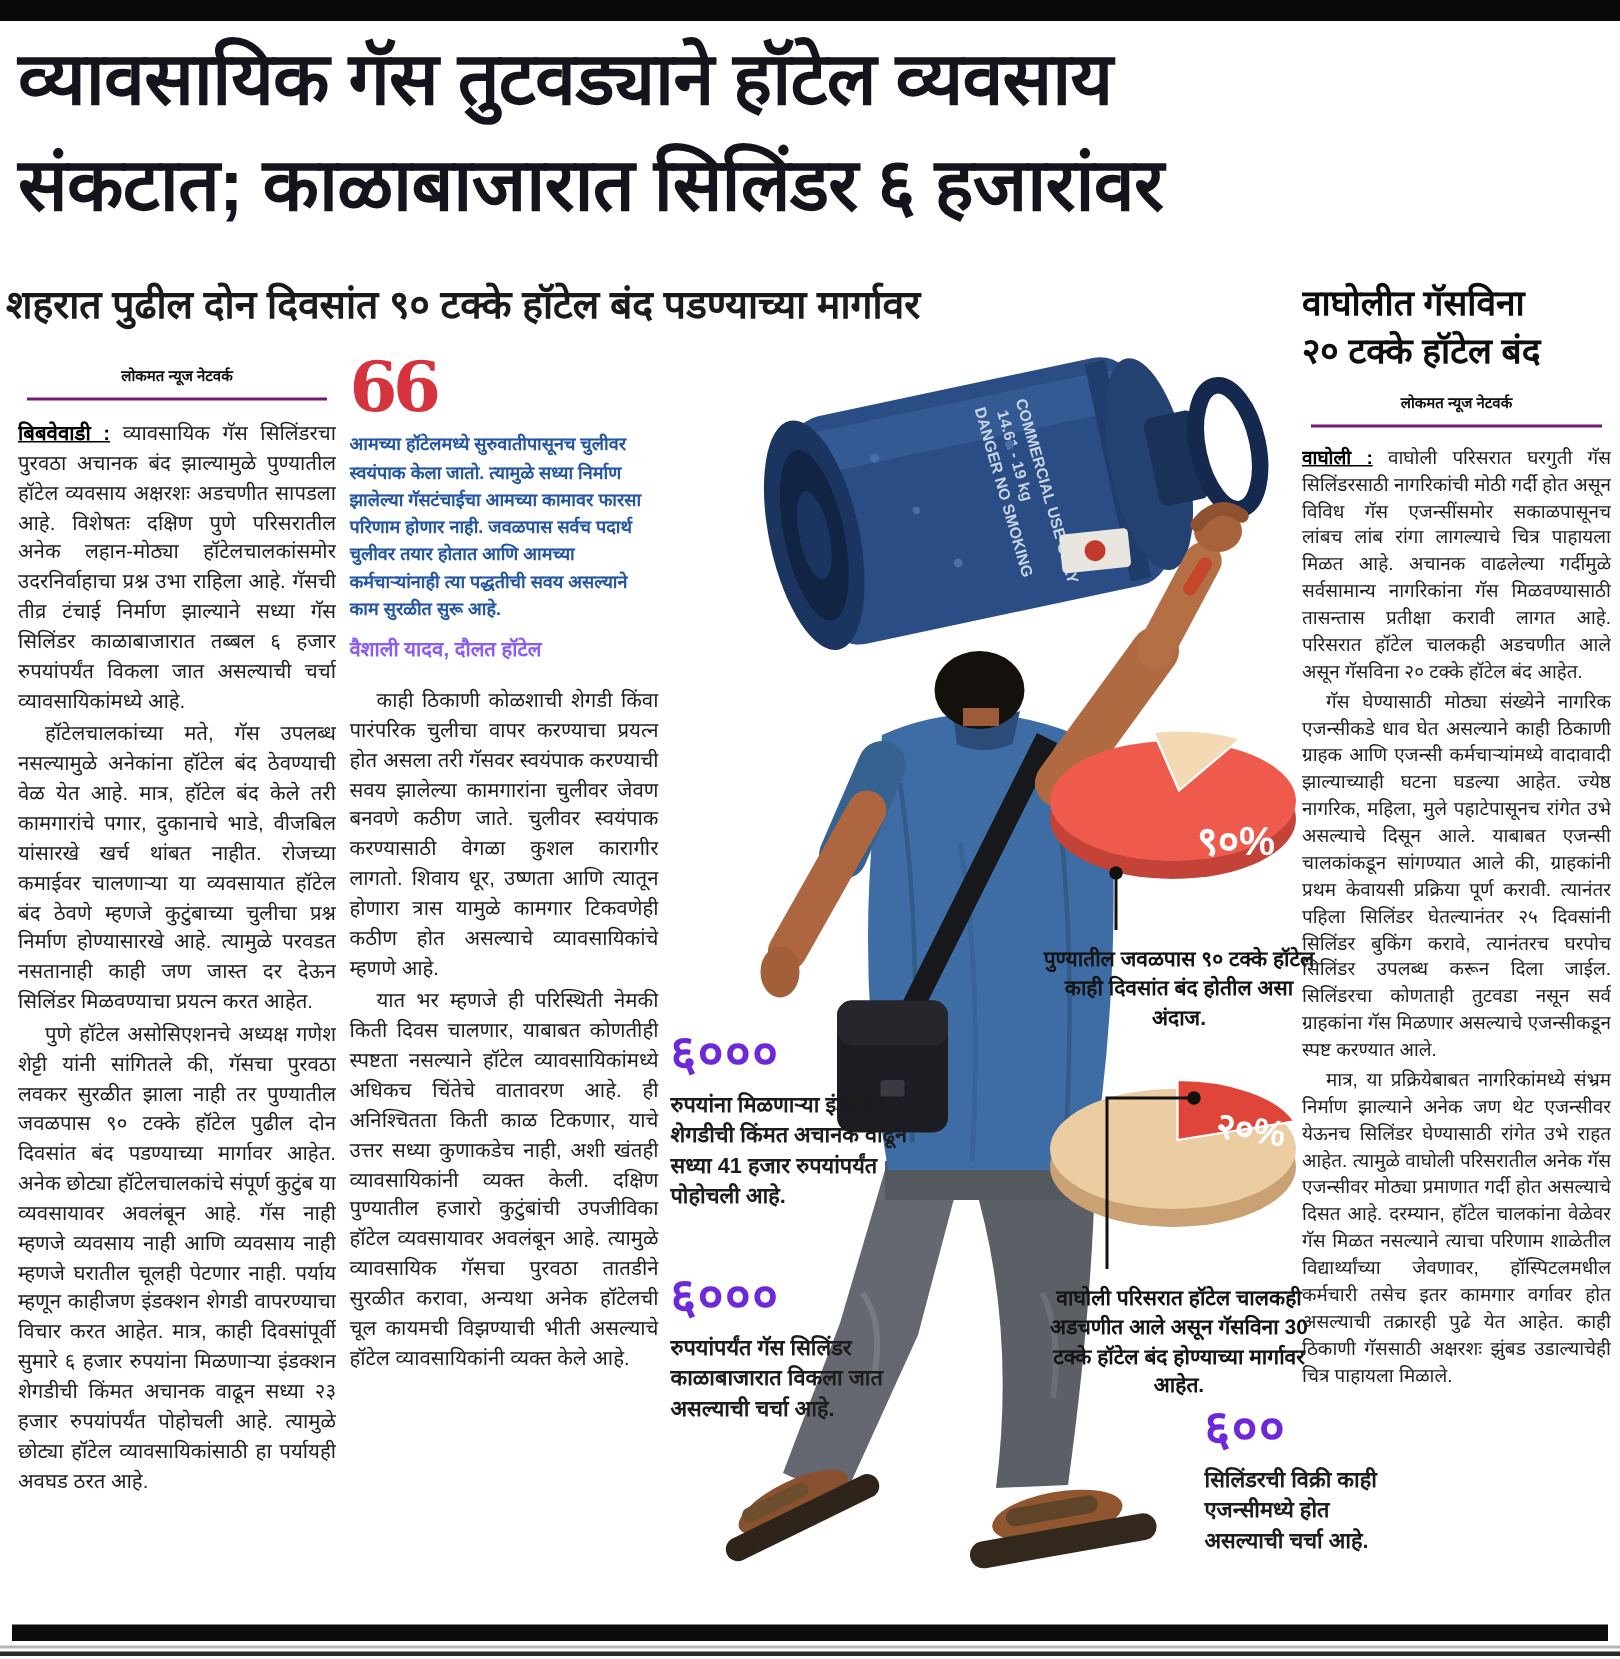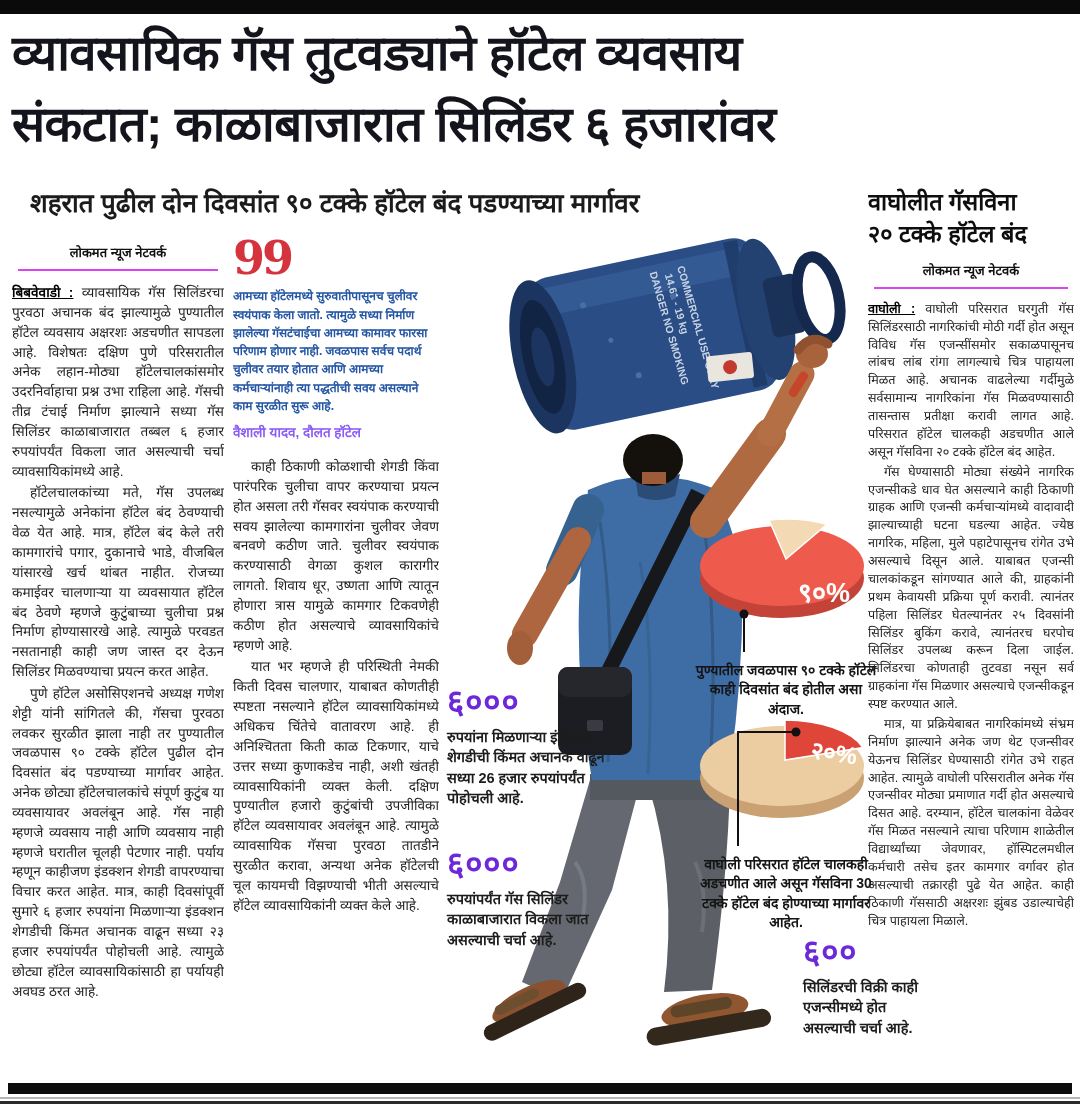--- a/index.html
+++ b/index.html
@@ -6,52 +6,52 @@
   html,body { width:1080px; height:1106px; background:#ffffff; overflow:hidden; }
   body { position:relative; font-family:"Liberation Sans","DejaVu Sans",sans-serif; color:#1c1c1c; }
 
   .top-bar    { position:absolute; left:0; top:0; width:1080px; height:14px; background:#0a0a0a; }
   .bottom-bar { position:absolute; left:8px; top:1083px; width:1064px; height:11px; background:#0b0b0b; }
   .bottom-line-1 { position:absolute; left:0; top:1097px; width:1080px; height:2px; background:#b5b5b5; }
   .bottom-line-2 { position:absolute; left:0; top:1101px; width:1080px; height:3px; background:#2a2a2a; }
 
   .headline { position:absolute; left:12px; top:18px; width:1058px;
               font-size:49px; font-weight:800; line-height:1.45; color:#14141c; letter-spacing:-0.5px; }
-  .subheadline { position:absolute; left:30px; top:184px; width:760px;
+  .subheadline { position:absolute; left:4px; top:184px; width:760px;
                  font-size:26px; font-weight:600; color:#1b1b1b; }
 
   .col { position:absolute; overflow:hidden; text-align:justify; }
   .col p { font-size:13.6px; line-height:1.46; color:#1e1e1e; margin-bottom:2px; }
   .col p.indent { text-indent:18px; }
   .lead-word { font-weight:800; color:#000;text-decoration:underline; }
 
   .col-1 { left:12px;  top:243px; width:212px; height:838px; }
   .col-2 { left:233px; top:238px; width:206px; height:845px; }
 
-  .byline { font-size:13px; font-weight:800; text-align:center; color:#111;
-            padding:0 8px 8px 8px; border-bottom:2px solid #d946ef; margin:0 6px 12px 6px; }
+  .byline { font-size:10px; font-weight:800; text-align:center; color:#111;
+            padding:0 8px 8px 8px; border-bottom:2px solid #701a75; margin:0 6px 12px 6px; }
 
   .quote-mark { color:#d5343f; font-family:"DejaVu Serif",serif; font-weight:900;
                 font-size:46px; line-height:0.9; letter-spacing:-3px; }
   .quote-text { color:#2456a4; font-weight:700; font-size:12px; line-height:1.52;
                 margin-top:8px; text-align:left; }
   .quote-attr { font-size:13.5px; font-weight:800; color:#8b5cf6; margin-top:8px; text-align:left; }
   .col-2 .body-start { margin-top:16px; }
 
   .photo { position:absolute; left:440px; top:222px; width:430px; height:862px; }
 
   .stat { position:absolute; }
   .stat-number { font-size:33px; font-weight:900; color:#6d28d9; letter-spacing:1px; }
   .stat-text   { font-size:14.5px; font-weight:700; line-height:1.4; color:#1d1d1d; margin-top:4px; }
   .stat-1 { left:447px; top:678px; width:172px; }
   .stat-2 { left:447px; top:840px; width:156px; }
   .stat-3 { left:803px; top:928px; width:128px; }
 
   .pie-wrap { position:absolute; width:188px; }
-  .pie-1 { left:692px; top:500px; }
+  .pie-1 { left:692px; top:468px; }
   .pie-2 { left:692px; top:702px; }
   .pie-caption { font-size:14px; font-weight:600; line-height:1.38; color:#141414;
                  margin-top:3px; text-align:center; }
 
   .sidebar { position:absolute; left:868px; top:186px; width:206px; height:894px; overflow:hidden; text-align:justify; }
   .sidebar-head { font-size:23.5px; font-weight:800; line-height:1.38; color:#0e0e0e; text-align:left; }
   .sidebar .byline { margin-top:10px; }
   .sidebar p { font-size:12.6px; line-height:1.42; color:#1e1e1e; margin-bottom:2px; }
   .sidebar p.indent { text-indent:16px; }
 </style>
@@ -68,21 +68,21 @@
 <div class="subheadline">शहरात पुढील दोन दिवसांत ९० टक्के हॉटेल बंद पडण्याच्या मार्गावर</div>
 
 <div class="col col-1">
   <div class="byline">लोकमत न्यूज नेटवर्क</div>
   <p><span class="lead-word">बिबवेवाडी :</span> <span>व्यावसायिक गॅस सिलिंडरचा पुरवठा अचानक बंद झाल्यामुळे पुण्यातील हॉटेल व्यवसाय अक्षरशः अडचणीत सापडला आहे. विशेषतः दक्षिण पुणे परिसरातील अनेक लहान-मोठ्या हॉटेलचालकांसमोर उदरनिर्वाहाचा प्रश्न उभा राहिला आहे. गॅसची तीव्र टंचाई निर्माण झाल्याने सध्या गॅस सिलिंडर काळाबाजारात तब्बल ६ हजार रुपयांपर्यंत विकला जात असल्याची चर्चा व्यावसायिकांमध्ये आहे.</span></p>
   <p class="indent">हॉटेलचालकांच्या मते, गॅस उपलब्ध नसल्यामुळे अनेकांना हॉटेल बंद ठेवण्याची वेळ येत आहे. मात्र, हॉटेल बंद केले तरी कामगारांचे पगार, दुकानाचे भाडे, वीजबिल यांसारखे खर्च थांबत नाहीत. रोजच्या कमाईवर चालणाऱ्या या व्यवसायात हॉटेल बंद ठेवणे म्हणजे कुटुंबाच्या चुलीचा प्रश्न निर्माण होण्यासारखे आहे. त्यामुळे परवडत नसतानाही काही जण जास्त दर देऊन सिलिंडर मिळवण्याचा प्रयत्न करत आहेत.</p>
   <p class="indent">पुणे हॉटेल असोसिएशनचे अध्यक्ष गणेश शेट्टी यांनी सांगितले की, गॅसचा पुरवठा लवकर सुरळीत झाला नाही तर पुण्यातील जवळपास ९० टक्के हॉटेल पुढील दोन दिवसांत बंद पडण्याच्या मार्गावर आहेत. अनेक छोट्या हॉटेलचालकांचे संपूर्ण कुटुंब या व्यवसायावर अवलंबून आहे. गॅस नाही म्हणजे व्यवसाय नाही आणि व्यवसाय नाही म्हणजे घरातील चूलही पेटणार नाही. पर्याय म्हणून काहीजण इंडक्शन शेगडी वापरण्याचा विचार करत आहेत. मात्र, काही दिवसांपूर्वी सुमारे ६ हजार रुपयांना मिळणाऱ्या इंडक्शन शेगडीची किंमत अचानक वाढून सध्या २३ हजार रुपयांपर्यंत पोहोचली आहे. त्यामुळे छोट्या हॉटेल व्यावसायिकांसाठी हा पर्यायही अवघड ठरत आहे.</p>
 </div>
 
 <div class="col col-2">
-  <div class="quote-mark">99</div>
+  <div class="quote-mark">66</div>
   <div class="quote-text">आमच्या हॉटेलमध्ये सुरुवातीपासूनच चुलीवर स्वयंपाक केला जातो. त्यामुळे सध्या निर्माण झालेल्या गॅसटंचाईचा आमच्या कामावर फारसा परिणाम होणार नाही. जवळपास सर्वच पदार्थ चुलीवर तयार होतात आणि आमच्या कर्मचाऱ्यांनाही त्या पद्धतीची सवय असल्याने काम सुरळीत सुरू आहे.</div>
   <div class="quote-attr">वैशाली यादव, दौलत हॉटेल</div>
   <p class="indent body-start">काही ठिकाणी कोळशाची शेगडी किंवा पारंपरिक चुलीचा वापर करण्याचा प्रयत्न होत असला तरी गॅसवर स्वयंपाक करण्याची सवय झालेल्या कामगारांना चुलीवर जेवण बनवणे कठीण जाते. चुलीवर स्वयंपाक करण्यासाठी वेगळा कुशल कारागीर लागतो. शिवाय धूर, उष्णता आणि त्यातून होणारा त्रास यामुळे कामगार टिकवणेही कठीण होत असल्याचे व्यावसायिकांचे म्हणणे आहे.</p>
   <p class="indent">यात भर म्हणजे ही परिस्थिती नेमकी किती दिवस चालणार, याबाबत कोणतीही स्पष्टता नसल्याने हॉटेल व्यावसायिकांमध्ये अधिकच चिंतेचे वातावरण आहे. ही अनिश्चितता किती काळ टिकणार, याचे उत्तर सध्या कुणाकडेच नाही, अशी खंतही व्यावसायिकांनी व्यक्त केली. दक्षिण पुण्यातील हजारो कुटुंबांची उपजीविका हॉटेल व्यवसायावर अवलंबून आहे. त्यामुळे व्यावसायिक गॅसचा पुरवठा तातडीने सुरळीत करावा, अन्यथा अनेक हॉटेलची चूल कायमची विझण्याची भीती असल्याचे हॉटेल व्यावसायिकांनी व्यक्त केले आहे.</p>
 </div>
 
 <div class="photo">
   <svg width="430" height="862" viewBox="0 0 430 862" xmlns="http://www.w3.org/2000/svg">
 
     <path d="M150,558 L200,562 L172,668 L122,778 L82,760 L120,660 Z" fill="#656870"></path>
@@ -149,21 +149,21 @@
     <line x1="266" y1="300" x2="330" y2="212" stroke="#b06a42" stroke-width="32" stroke-linecap="round"></line>
     <line x1="330" y1="212" x2="362" y2="152" stroke="#b46f45" stroke-width="25" stroke-linecap="round"></line>
     <rect x="344" y="158" width="28" height="9" rx="4" fill="#c6462c" transform="rotate(-58 358 162)"></rect>
     <ellipse cx="372" cy="132" rx="16" ry="14" fill="#a8623c"></ellipse>
     <path d="M358,128 Q372,110 388,122" stroke="#8f5130" stroke-width="9" fill="none" stroke-linecap="round"></path>
   </svg>
 </div>
 
 <div class="stat stat-1">
   <div class="stat-number">६०००</div>
-  <div class="stat-text">रुपयांना मिळणाऱ्या इंडक्शन शेगडीची किंमत अचानक वाढून सध्या 26 हजार रुपयांपर्यंत पोहोचली आहे.</div>
+  <div class="stat-text">रुपयांना मिळणाऱ्या इंडक्शन शेगडीची किंमत अचानक वाढून सध्या 41 हजार रुपयांपर्यंत पोहोचली आहे.</div>
 </div>
 <div class="stat stat-2">
   <div class="stat-number">६०००</div>
   <div class="stat-text">रुपयांपर्यंत गॅस सिलिंडर काळाबाजारात विकला जात असल्याची चर्चा आहे.</div>
 </div>
 <div class="stat stat-3">
   <div class="stat-number">६००</div>
   <div class="stat-text">सिलिंडरची विक्री काही एजन्सीमध्ये होत असल्याची चर्चा आहे.</div>
 </div>
 

